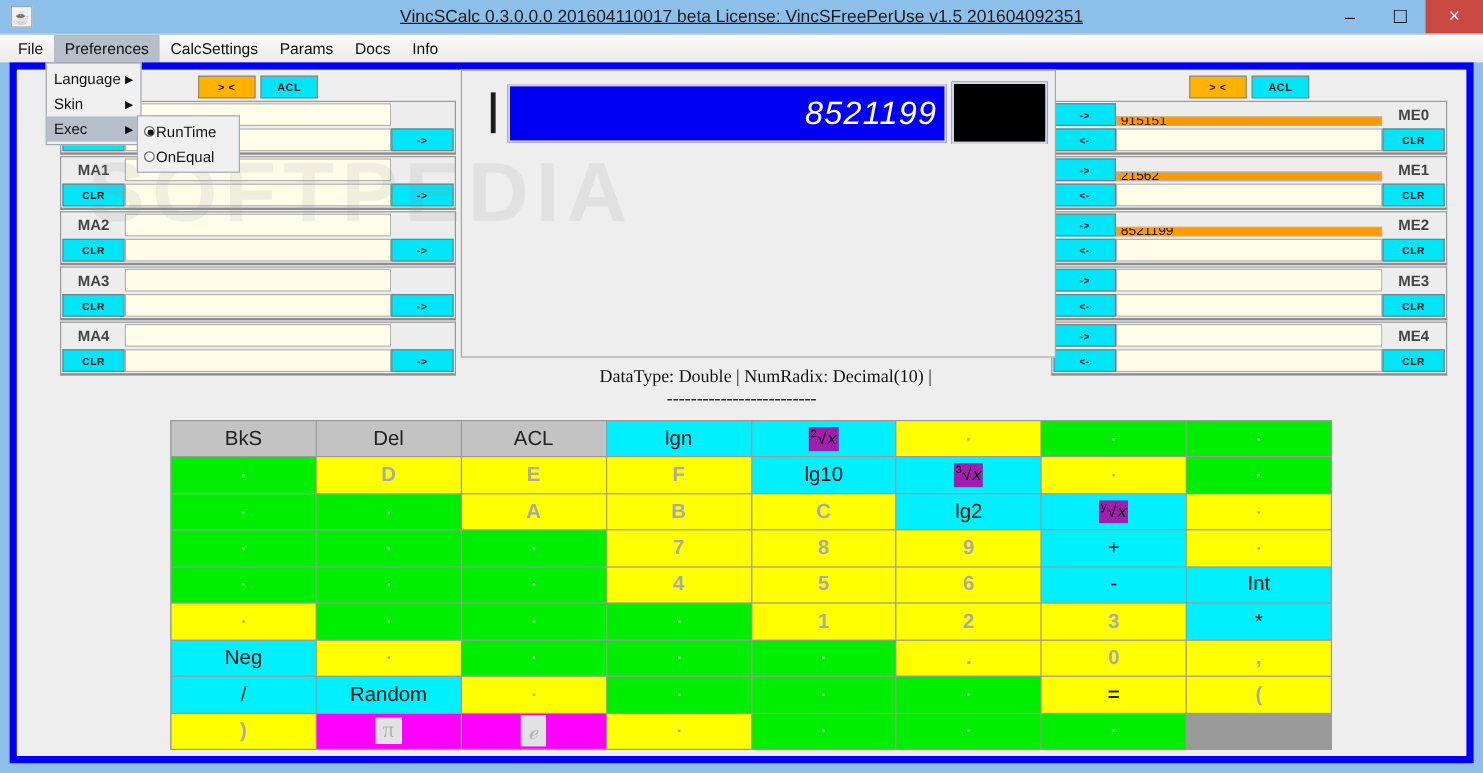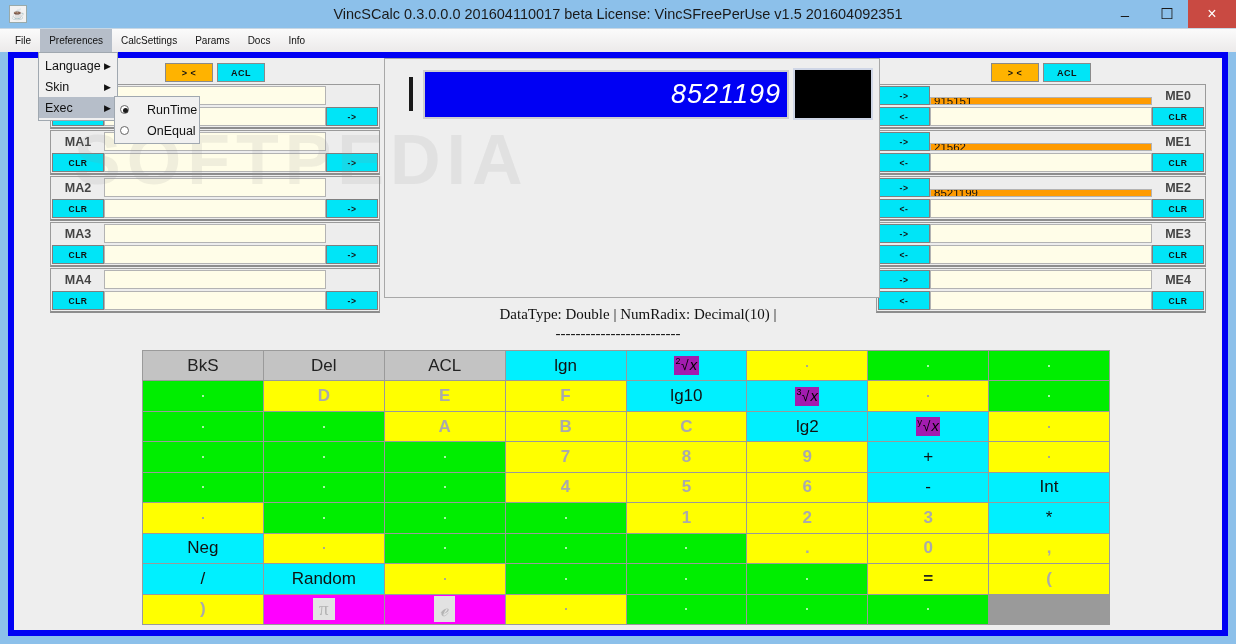--- a/index.html
+++ b/index.html
@@ -27,20 +27,21 @@
     width: 18px; height: 18px; margin-left: 9px;
     background: #f2f2f2; border: 1px solid #9aa;
     display: flex; align-items: center; justify-content: center;
     font-size: 11px; color: #3b6ea5;
   }
   #title-text {
     position: absolute; left: 0; right: 0; top: 0;
     line-height: 28px; text-align: center;
     font-size: 14.5px; color: #1a1a1a;
     white-space: nowrap;
+    text-decoration: underline;
   }
   #win-buttons {
     position: absolute; right: 0; top: 0;
     height: 28px; display: flex; align-items: stretch;
   }
   .win-btn {
     width: 42px; display: flex; align-items: center; justify-content: center;
     color: #1a1a1a; font-size: 15px; background: transparent;
   }
   .win-btn.close { width: 48px; background: #c94a42; color: #fff; font-size: 16px; }
@@ -49,21 +50,21 @@
   #menubar {
     position: absolute; left: 0; top: 28px;
     width: 1236px; height: 24px;
     background: linear-gradient(#fbfbfb, #eceaea);
     border-top: 1px solid #c8d7e4;
     display: flex; align-items: stretch;
     padding-left: 6px;
   }
   .menu-item {
     padding: 0 9px; display: flex; align-items: center;
-    font-size: 10px; color: #111;
+    font-size: 13px; color: #111;
   }
   .menu-item.active { background: #b6bec9; }
 
   
   #frame {
     position: absolute; left: 8px; top: 52px;
     width: 1220px; height: 584px;
     background: #0000f4;
     padding: 6px;
   }
@@ -228,21 +229,21 @@
   #submenu-popup {
     position: absolute; left: 114px; top: 96px;
     width: 86px;
     background: #f0f0f0;
     border: 1px solid #a0a8b0;
     z-index: 60;
     padding: 2px 0;
   }
   #submenu-popup .mrow {
     height: 21px; display: flex; align-items: center;
-    padding: 0 5px; font-size: 12.5px; color: #111; gap: 18px;
+    padding: 0 5px; font-size: 12.5px; color: #111; gap: 1px;
   }
   .radio {
     width: 9px; height: 9px; border-radius: 50%;
     border: 1px solid #666; background: #fff;
     display: inline-block; position: relative; flex: none;
   }
   .radio.on::after {
     content: ''; position: absolute; left: 2px; top: 2px;
     width: 5px; height: 5px; border-radius: 50%; background: #1a1a1a;
   }

